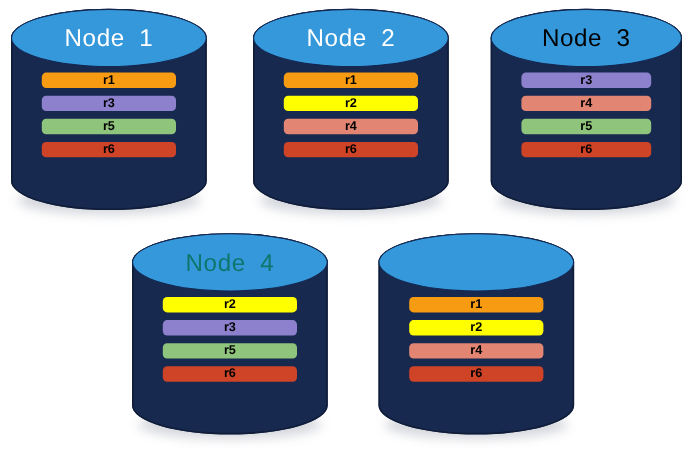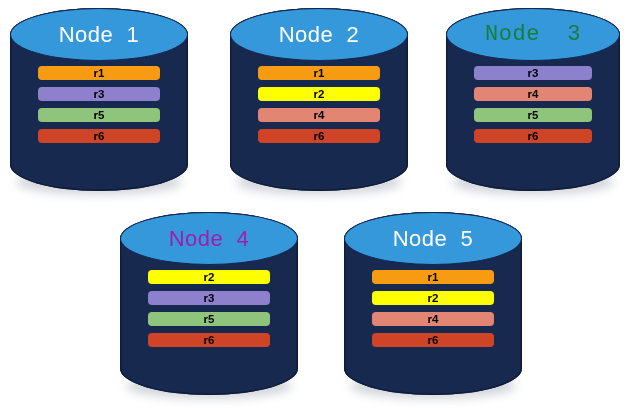--- a/index.html
+++ b/index.html
@@ -127,45 +127,44 @@
         <div class="bar" style="background: rgb(247, 156, 18); color: rgb(0, 0, 0);">r1</div>
         <div class="bar" style="background: rgb(255, 255, 0); color: rgb(0, 0, 0);">r2</div>
         <div class="bar" style="background: rgb(227, 133, 115); color: rgb(0, 0, 0);">r4</div>
         <div class="bar" style="background: rgb(207, 67, 39); color: rgb(0, 0, 0);">r6</div>
       </div>
     </div>
     <div class="node" style="left: 446px; top: 8px; width: 174px; height: 183px;">
       <div class="cyl-shadow"></div>
       <div class="cyl-body" style="background: rgb(23, 41, 79);"></div>
       <div class="cyl-top" style="background: rgb(52, 152, 219); border-color: rgb(20, 39, 80);"></div>
-      <div class="node-label" style="color: #15803d; font-family: Liberation Mono, monospace;">Node  3</div>
+      <div class="node-label" style="color: #000000;">Node  3</div>
       <div class="bars" style="top: 58px; padding-left: 28px; padding-right: 28px; box-sizing: border-box;">
         <div class="bar" style="background: rgb(141, 129, 205); color: rgb(0, 0, 0);">r3</div>
         <div class="bar" style="background: rgb(227, 133, 115); color: rgb(0, 0, 0);">r4</div>
         <div class="bar" style="background: rgb(143, 196, 124); color: rgb(0, 0, 0);">r5</div>
         <div class="bar" style="background: rgb(207, 67, 39); color: rgb(0, 0, 0);">r6</div>
       </div>
     </div>
     <div class="node" style="left: 120px; top: 212px; width: 178px; height: 183px;">
       <div class="cyl-shadow"></div>
       <div class="cyl-body" style="background: rgb(23, 41, 79);"></div>
       <div class="cyl-top" style="background: rgb(52, 152, 219); border-color: rgb(20, 39, 80);"></div>
-      <div class="node-label" style="color: #a21caf;">Node  4</div>
+      <div class="node-label" style="color: #0f766e;">Node  4</div>
       <div class="bars" style="top: 58px; padding-left: 28px; padding-right: 28px; box-sizing: border-box;">
         <div class="bar" style="background: rgb(255, 255, 0); color: rgb(0, 0, 0);">r2</div>
         <div class="bar" style="background: rgb(141, 129, 205); color: rgb(0, 0, 0);">r3</div>
         <div class="bar" style="background: rgb(143, 196, 124); color: rgb(0, 0, 0);">r5</div>
         <div class="bar" style="background: rgb(207, 67, 39); color: rgb(0, 0, 0);">r6</div>
       </div>
     </div>
     <div class="node" style="left: 344px; top: 212px; width: 178px; height: 183px;">
       <div class="cyl-shadow"></div>
       <div class="cyl-body" style="background: rgb(23, 41, 79);"></div>
       <div class="cyl-top" style="background: rgb(52, 152, 219); border-color: rgb(20, 39, 80);"></div>
-      <div class="node-label" style="color: rgb(255, 255, 255);">Node  5</div>
       <div class="bars" style="top: 58px; padding-left: 28px; padding-right: 28px; box-sizing: border-box;">
         <div class="bar" style="background: rgb(247, 156, 18); color: rgb(0, 0, 0);">r1</div>
         <div class="bar" style="background: rgb(255, 255, 0); color: rgb(0, 0, 0);">r2</div>
         <div class="bar" style="background: rgb(227, 133, 115); color: rgb(0, 0, 0);">r4</div>
         <div class="bar" style="background: rgb(207, 67, 39); color: rgb(0, 0, 0);">r6</div>
       </div>
     </div>
   </div>
 
 </body></html>

